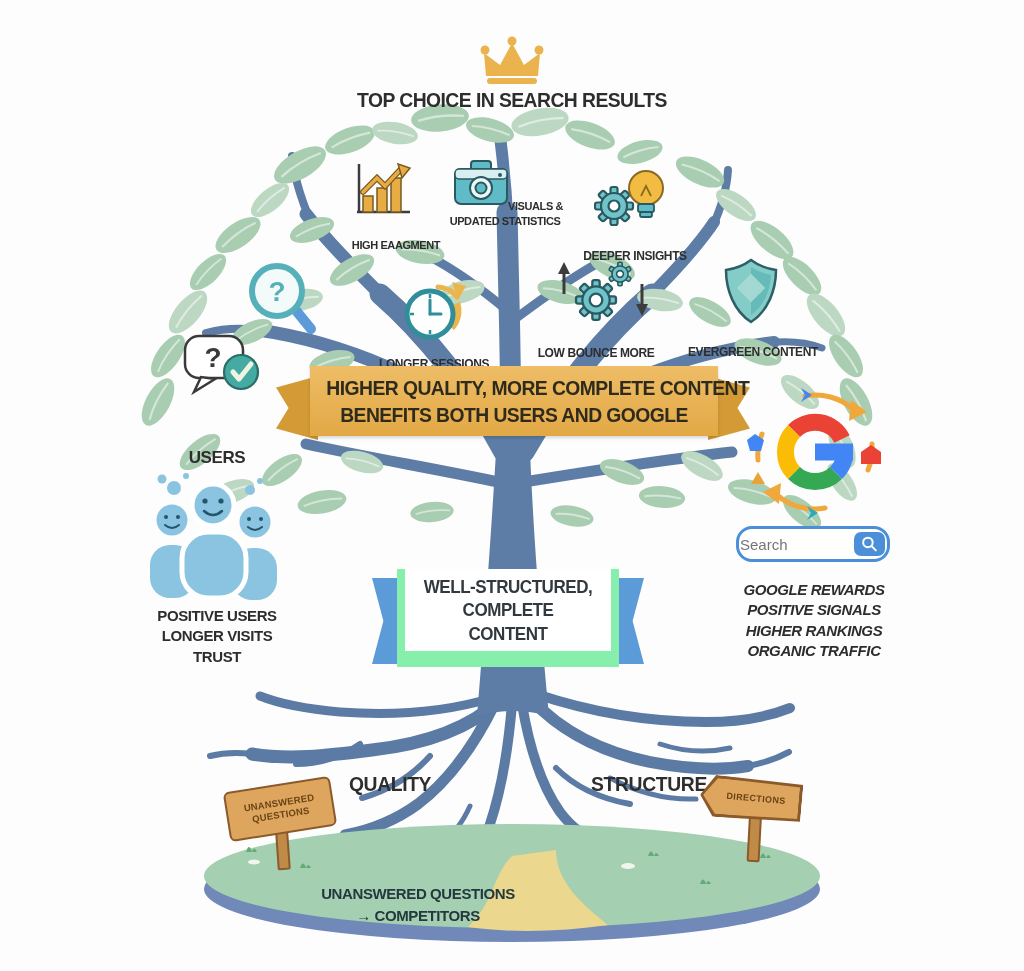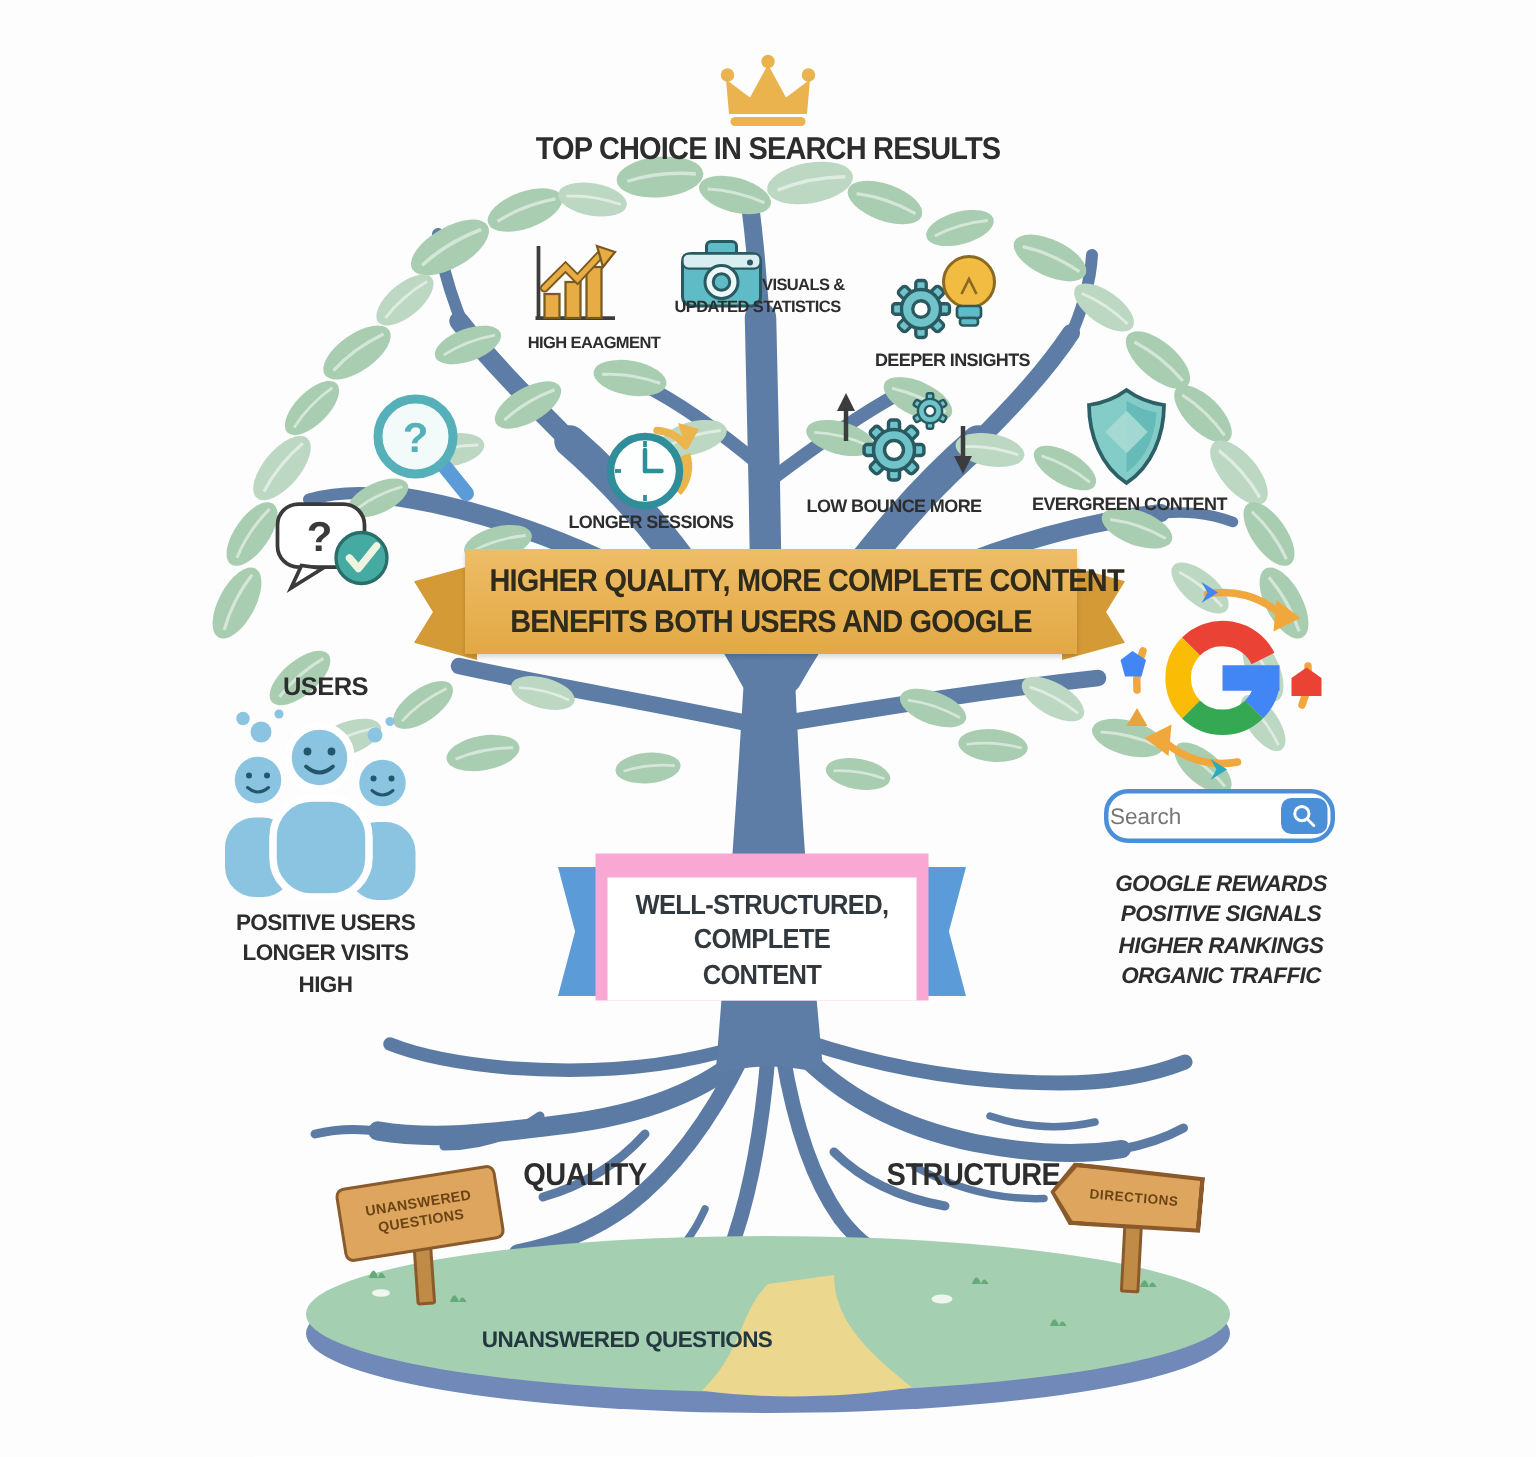--- a/index.html
+++ b/index.html
@@ -2,37 +2,37 @@
 <html><head>
 <meta charset="utf-8">
 <style>
   html,body{margin:0;padding:0;background:#ffffff;}
   .stage{position:relative;width:1024px;height:971px;background:#fdfdfd;overflow:hidden;
          font-family:"Liberation Sans",sans-serif;}
   .abs{position:absolute;}
   .lbl{position:absolute;font-weight:700;color:#2d2d2d;text-align:center;
        letter-spacing:-0.4px;line-height:1.3;white-space:nowrap;}
   .cond{transform:scaleX(.92);transform-origin:center;}
-  .small-lbl{font-size:11px;}
+  .small-lbl{font-size:11px;margin-top:16px;}
   .list{font-size:15px;line-height:1.35;}
   .tree-svg{position:absolute;left:0;top:0;}
   
   .gold-tail{position:absolute;top:376px;width:42px;height:64px;background:#d49a36;}
   .gold-tail.left{left:276px;clip-path:polygon(100% 0,0 18%,30% 50%,0 82%,100% 100%);}
   .gold-tail.right{left:708px;clip-path:polygon(0 0,100% 18%,70% 50%,100% 82%,0 100%);}
   .gold-band{position:absolute;left:310px;top:366px;width:408px;height:70px;
              background:linear-gradient(#eebd66,#e2a845);display:flex;flex-direction:column;
              justify-content:center;box-shadow:0 2px 3px rgba(0,0,0,.15);}
   .gold-band .lbl{position:static;font-size:21px;color:#2f2b1c;letter-spacing:-0.6px;}
   
   .blue-tail{position:absolute;top:578px;width:30px;height:86px;background:#5b9bd8;}
   .blue-tail.left{left:372px;clip-path:polygon(0 0,100% 0,100% 100%,0 100%,38% 50%);}
   .blue-tail.right{left:614px;clip-path:polygon(0 0,100% 0,62% 50%,100% 100%,0 100%);}
-  .blue-band{position:absolute;left:397px;top:569px;width:222px;height:98px;background:#f9a8d4;
-             display:flex;align-items:flex-end;justify-content:center;}
+  .blue-band{position:absolute;left:397px;top:569px;width:222px;height:98px;background:#86efac;
+             display:flex;align-items:flex-start;justify-content:center;}
   .blue-inner{width:206px;height:82px;background:#ffffff;display:flex;flex-direction:column;
               justify-content:center;}
   .blue-inner .lbl{position:static;font-size:18.5px;color:#31393f;line-height:1.26;letter-spacing:-0.5px;}
   
   .search-box{position:absolute;left:736px;top:526px;width:148px;height:30px;background:#fff;
               border:3.5px solid #4a8fd8;border-radius:16px;display:flex;align-items:center;}
   .search-box input{flex:1;border:none;outline:none;background:transparent;font-size:15px;
               color:#555;padding:0 4px 0 1px;width:90px;font-family:"Liberation Sans",sans-serif;}
   .search-btn{width:31px;height:24px;margin-right:2px;background:#4a8fd8;border:none;border-radius:7px;
               display:flex;align-items:center;justify-content:center;cursor:pointer;}
@@ -333,21 +333,21 @@
     <g stroke="#23556b" fill="none" stroke-linecap="round">
       <path d="M66,39 Q75,47 84,39" stroke-width="2.5"></path>
       <path d="M27,53 Q34,59 41,53" stroke-width="2"></path>
       <path d="M110,55 Q117,61 124,55" stroke-width="2"></path>
     </g>
   </svg>
 
   <div class="lbl list" style="left:138px;top:606px;width:158px;">
     <div>POSITIVE USERS</div>
     <div>LONGER VISITS</div>
-    <div>HIGH</div>
+    <div>TRUST</div>
   </div>
 
   <svg class="abs" style="left:740px;top:382px;" width="160" height="150" viewBox="-75 -70 160 150">
     <g stroke="#f0a83c" stroke-width="5" fill="none" stroke-linecap="round">
       <path d="M -10,-56 A 57 57 0 0 1 38,-43"></path>
       <path d="M 10,56 A 57 57 0 0 1 -38,43"></path>
       <path d="M -57,8 A 57 57 0 0 1 -53,-18"></path>
       <path d="M 57,-8 A 57 57 0 0 1 53,18"></path>
     </g>
     <polygon points="36,-52 52,-40 34,-31" fill="#f0a83c"></polygon>
@@ -408,15 +408,16 @@
     <div class="post" style="left:48px;top:34px;width:9px;height:52px;transform:rotate(3deg);"></div>
     <div class="board-right-o">
       <div class="board-right-i">
         <div class="lbl" style="position:static;">DIRECTIONS</div>
       </div>
     </div>
   </div>
 
   <div class="lbl" style="left:276px;top:855px;width:284px;font-size:15px;color:#23383f;line-height:1.45;margin-top:28px;">
     <div>UNANSWERED QUESTIONS</div>
+    <div>→ COMPETITORS</div>
   </div>
 
 </div>
 
 </body></html>

